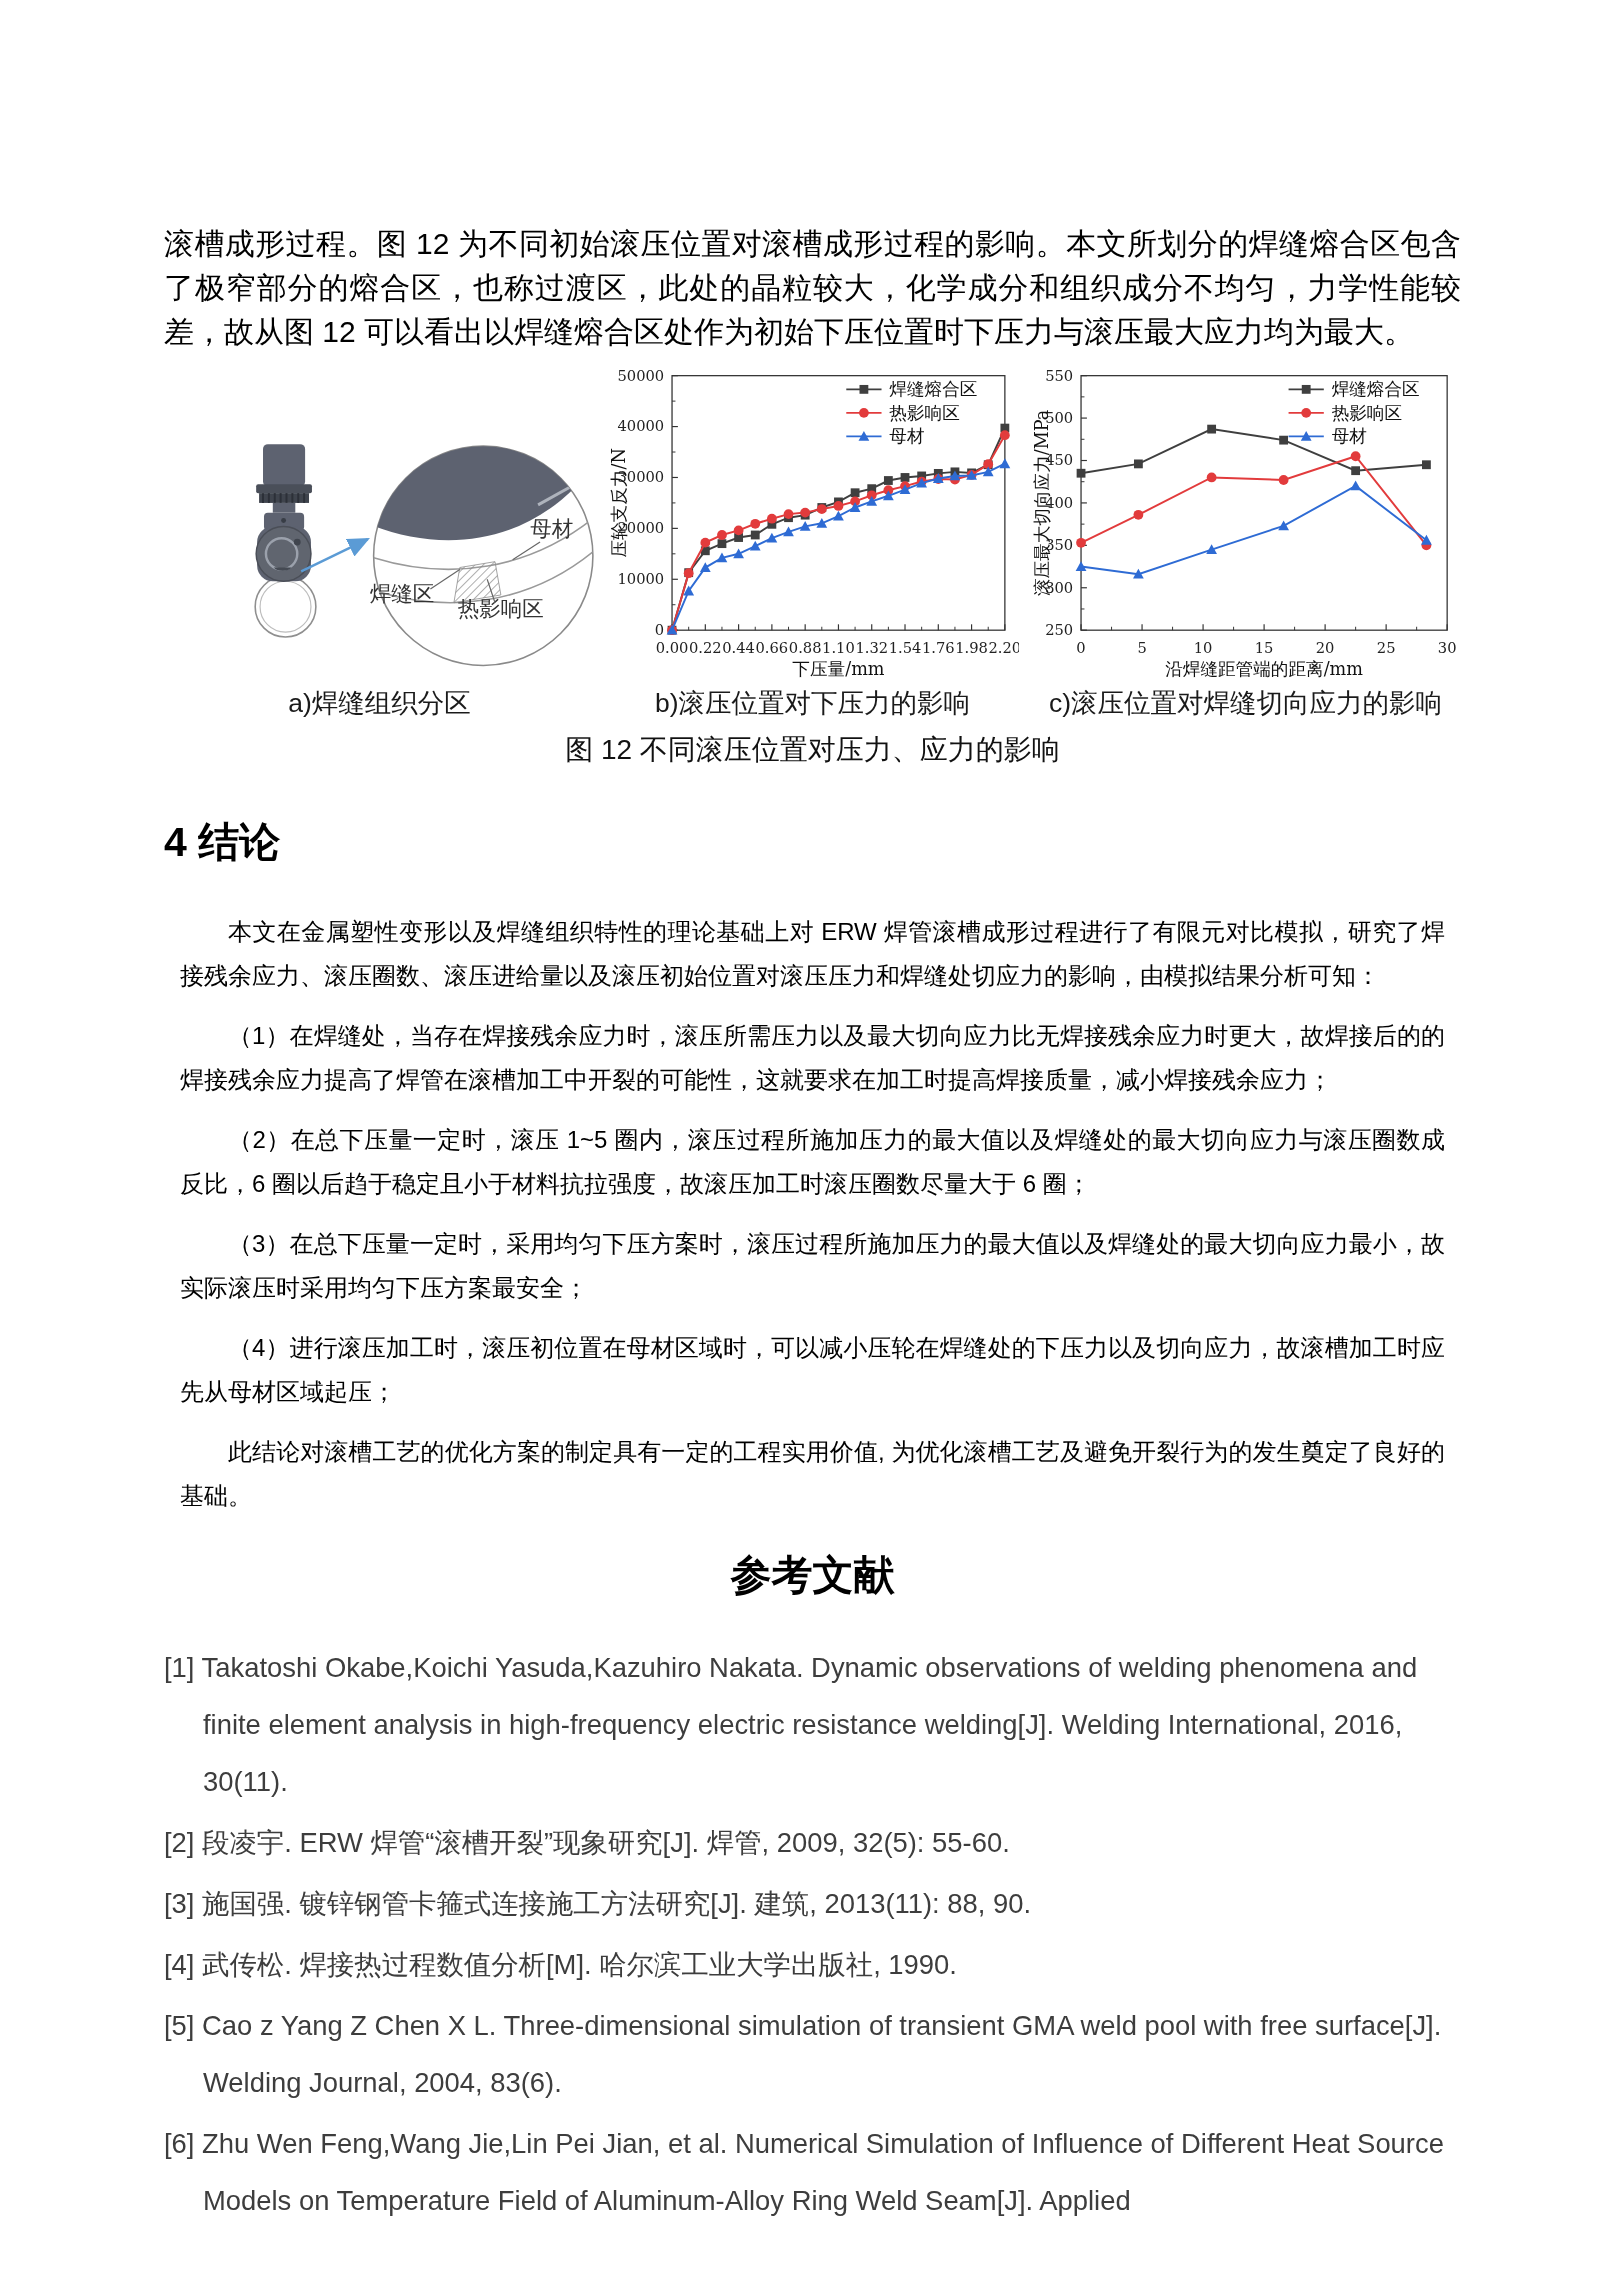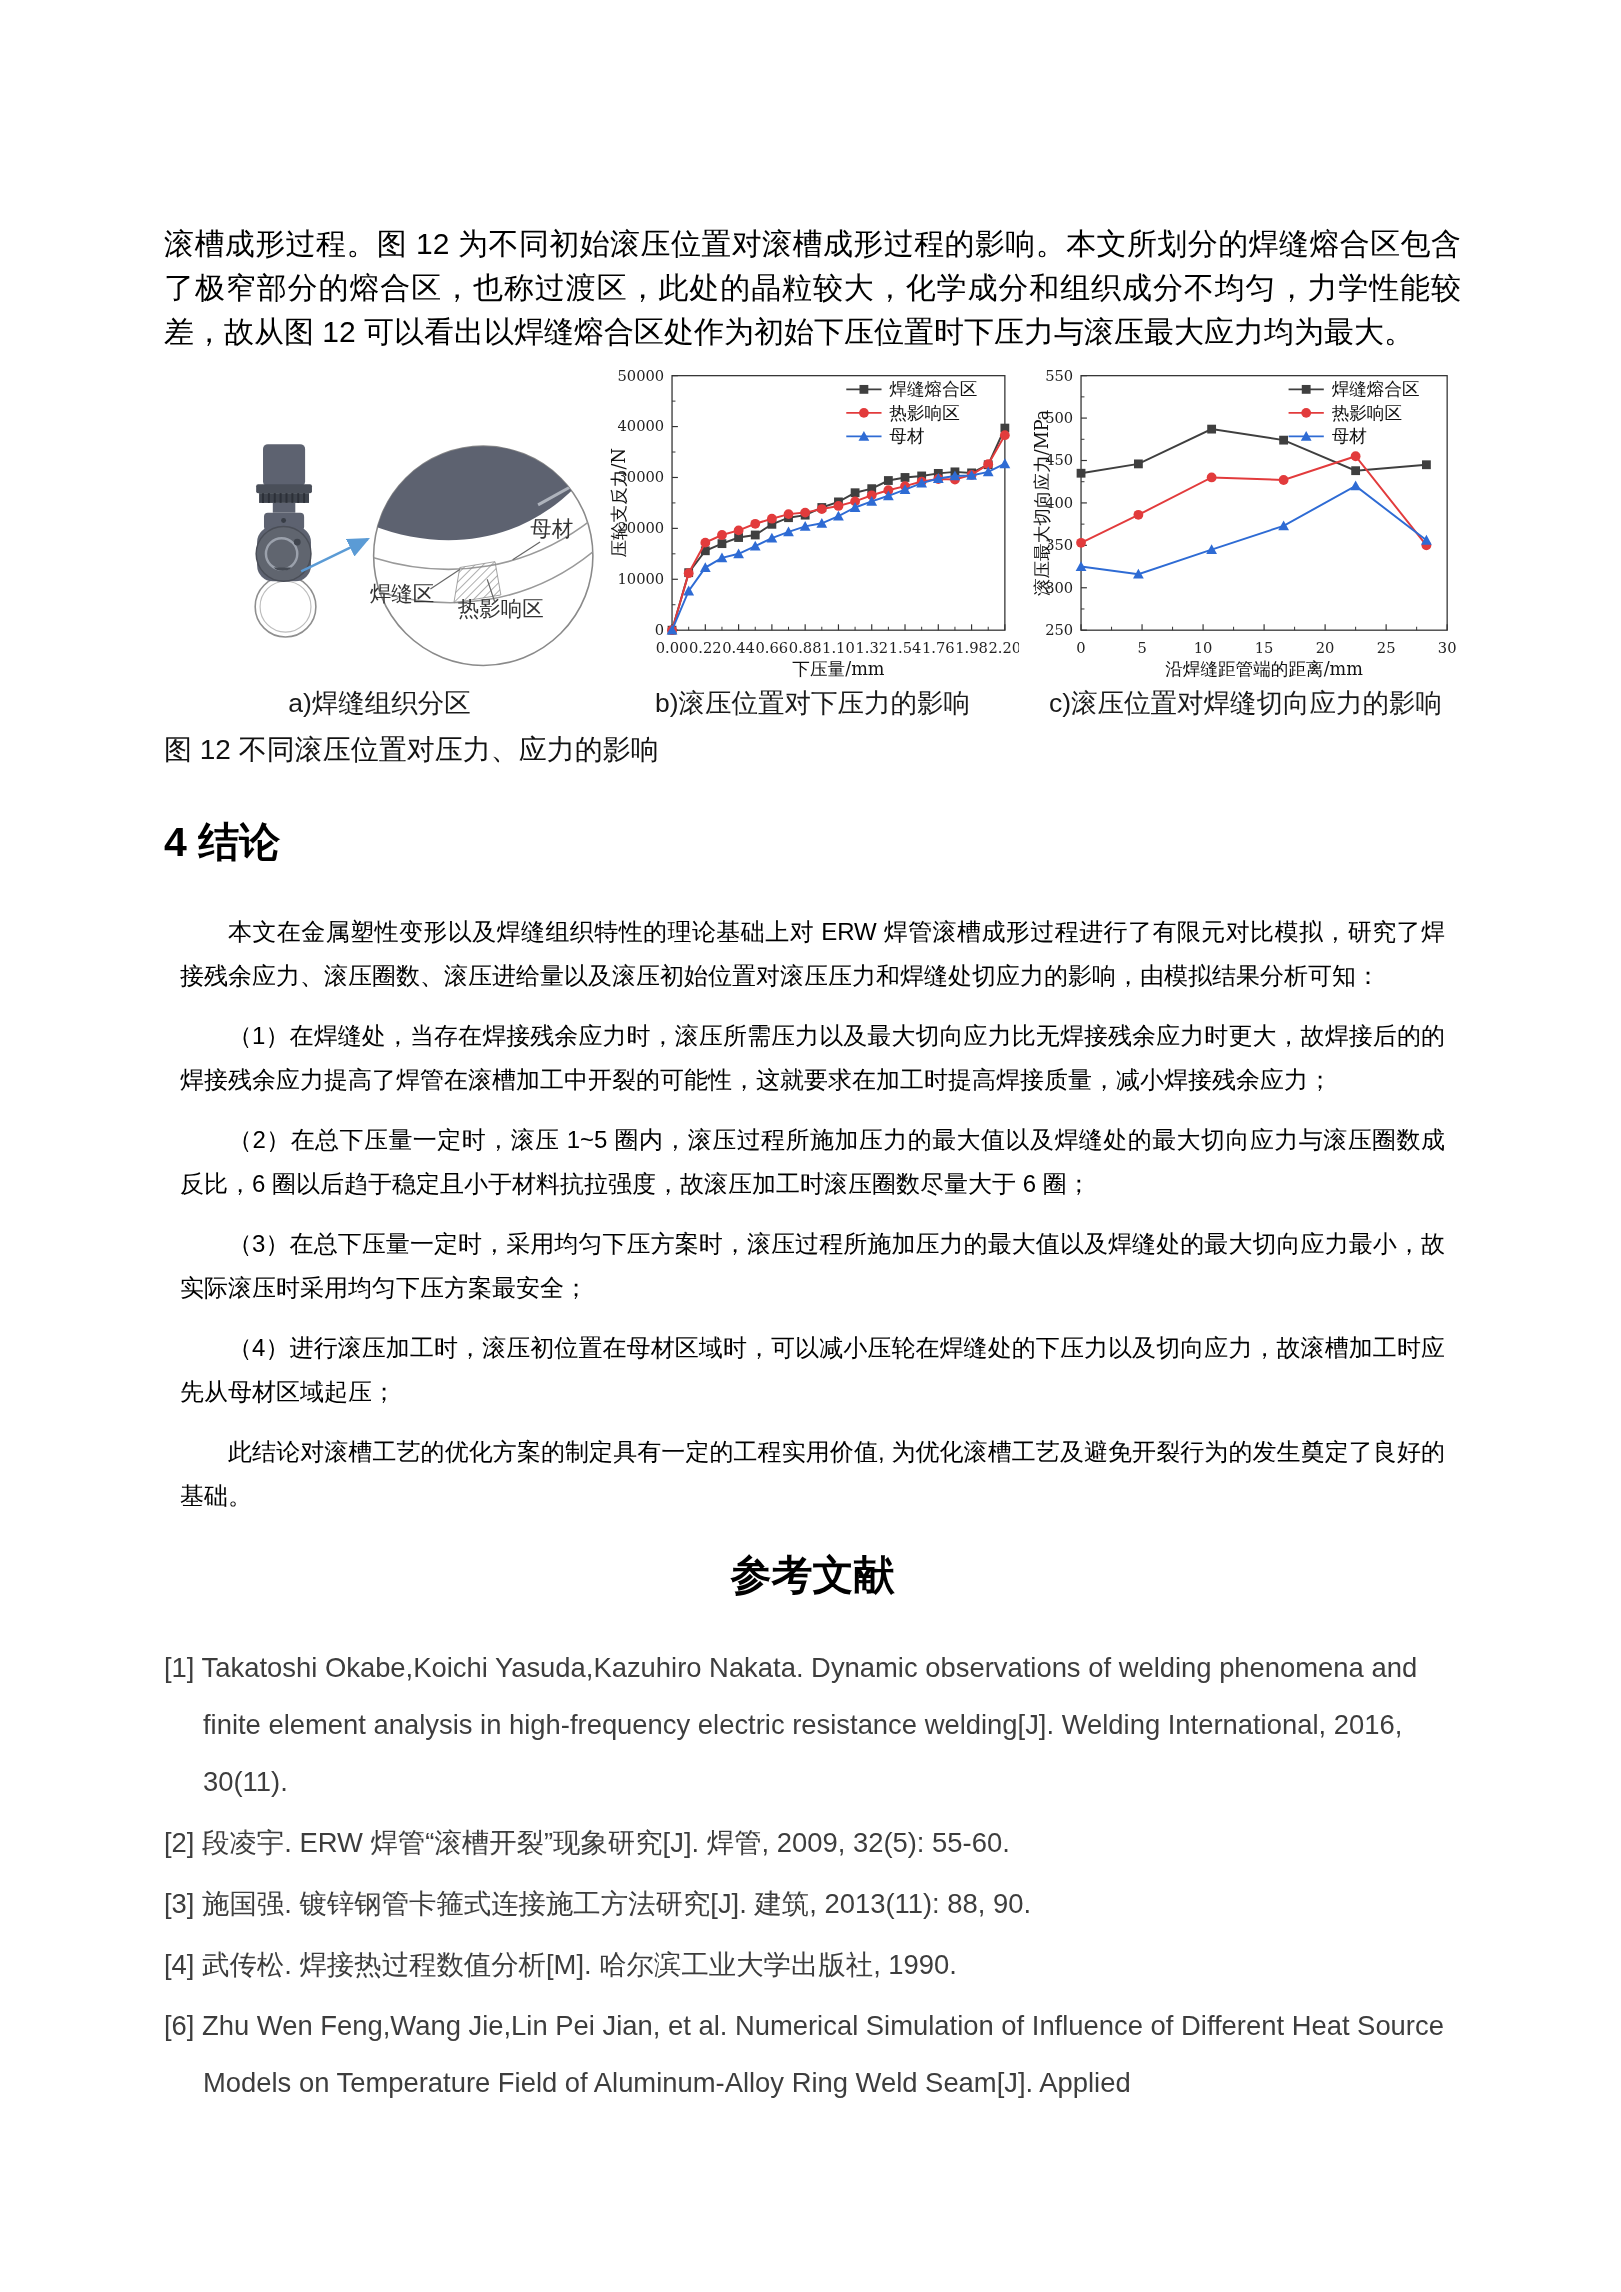--- a/index.html
+++ b/index.html
@@ -6,21 +6,21 @@
   body{width:1621px;height:2293px;position:relative;font-family:"Liberation Sans",sans-serif;color:#000;}
   .content{position:absolute;left:164px;top:16px;width:1297px;}
   .intro{margin:206px 0 5.9px 0;font-size:30px;line-height:44px;text-align:justify;}
   .figure-row{display:flex;justify-content:space-between;align-items:flex-start;height:325px;margin-top:2px;}
   .fig-box{position:relative;}
   .subcaptions{display:flex;justify-content:space-between;margin-top:0;}
   .subcap{font-size:26.5px;color:#1a1a1a;text-align:center;}
   .subcap-a{width:431px;}
   .subcap-b{width:412px;}
   .subcap-c{width:431px;}
-  .figure-caption{text-align:left;font-size:28px;margin-top:9.8px;color:#111;}
+  .figure-caption{text-align:center;font-size:28px;margin-top:9.8px;color:#111;}
   h2.sec{font-size:41px;font-weight:700;line-height:1.2;margin:49px 0 43px 0;color:#000;}
   h2.refs-h{margin:33px 0 39px 0;text-align:center;}
   .para{font-size:24px;line-height:44px;text-align:justify;margin:16px;text-indent:2em;}
   .references{margin-top:3.9px;}
   .ref-item{font-size:27.4px;line-height:57px;color:#3d3d3d;padding-left:39px;text-indent:-39px;margin-bottom:3.9px;}
   .chart text{font-family:"DejaVu Serif", serif;}
   .diagram text{font-family:"Liberation Sans",sans-serif;}
 </style>
 </head>
 <body>
@@ -323,17 +323,18 @@
   <p class="para">（4）进行滚压加工时，滚压初位置在母材区域时，可以减小压轮在焊缝处的下压力以及切向应力，故滚槽加工时应先从母材区域起压；</p>
   <p class="para">此结论对滚槽工艺的优化方案的制定具有一定的工程实用价值, 为优化滚槽工艺及避免开裂行为的发生奠定了良好的基础。</p>
 
   <h2 class="sec refs-h">参考文献</h2>
 
   <div class="references">
     <div class="ref-item">[1] Takatoshi Okabe,Koichi Yasuda,Kazuhiro Nakata. Dynamic observations of welding phenomena and finite element analysis in high-frequency electric resistance welding[J]. Welding International, 2016, 30(11).</div>
     <div class="ref-item">[2] 段凌宇. ERW 焊管“滚槽开裂”现象研究[J]. 焊管, 2009, 32(5): 55-60.</div>
     <div class="ref-item">[3] 施国强. 镀锌钢管卡箍式连接施工方法研究[J]. 建筑, 2013(11): 88, 90.</div>
     <div class="ref-item">[4] 武传松. 焊接热过程数值分析[M]. 哈尔滨工业大学出版社, 1990.</div>
+    <div class="ref-item">[5] Cao z Yang Z Chen X L. Three-dimensional simulation of transient GMA weld pool with free surface[J]. Welding Journal, 2004, 83(6).</div>
     <div class="ref-item">[6] Zhu Wen Feng,Wang Jie,Lin Pei Jian, et al. Numerical Simulation of Influence of Different Heat Source Models on Temperature Field of Aluminum-Alloy Ring Weld Seam[J]. Applied</div>
   </div>
 
 </div>
 
 
 </body></html>

